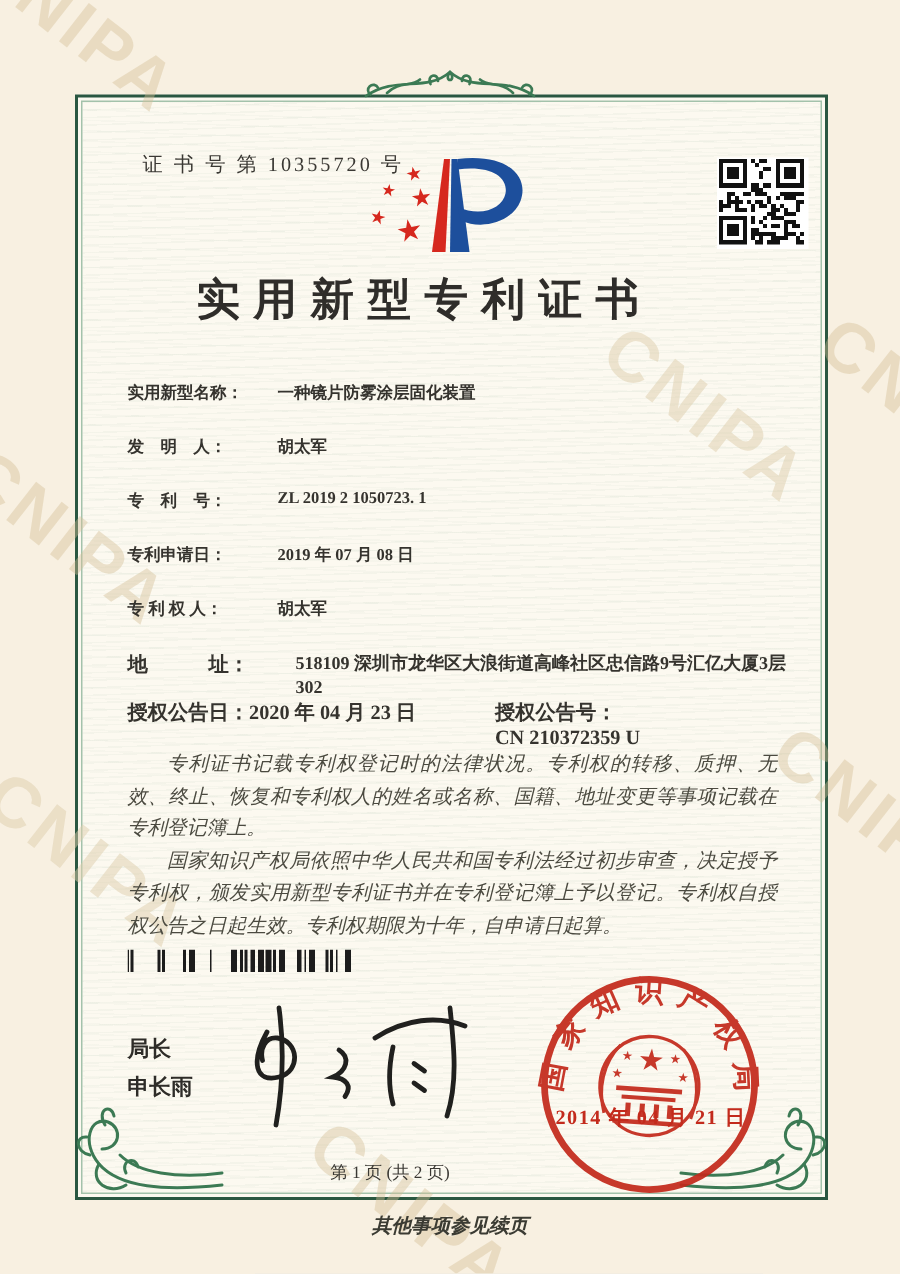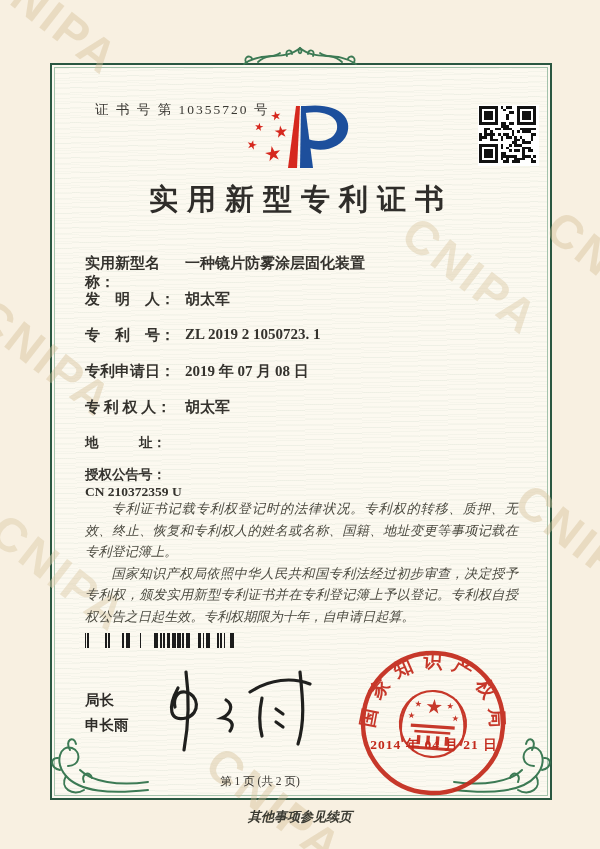--- a/index.html
+++ b/index.html
@@ -23,25 +23,25 @@
 
   .ornament{position:absolute;z-index:4;pointer-events:none;}
 
   .cert-no{position:absolute;left:95px;top:101px;font-size:13.5px;color:#3a3833;
            letter-spacing:2px;z-index:5;}
 
   .logo{position:absolute;left:243px;top:96px;width:115px;height:82px;z-index:5;}
   .qr{position:absolute;left:478px;top:105px;width:59px;height:59px;background:#ffffff;
       padding:1px;z-index:5;}
 
-  .title{position:absolute;left:50px;top:180px;width:502px;text-align:center;
+  .title{position:absolute;left:32px;top:180px;width:502px;text-align:center;
          font-size:29px;font-weight:bold;color:#2f2d2a;letter-spacing:9px;z-index:5;}
 
   .fields{position:absolute;left:85px;top:254px;width:440px;z-index:5;}
-  .frow{display:flex;align-items:flex-start;height:36px;font-size:15px;color:#35332e;font-weight:bold;}
+  .frow{display:flex;align-items:flex-start;height:36px;font-size:11px;color:#35332e;font-weight:bold;}
   .frow .lbl{width:100px;flex-shrink:0;}
   .frow .val{flex:1;}
   .frow.addr{font-size:12px;height:34px;}
   .frow.addr .lbl{font-size:13.5px;width:112px;}
 
   .grant-row{position:absolute;left:85px;top:466px;width:440px;display:flex;
              font-size:13.5px;font-weight:bold;color:#35332e;z-index:5;}
   .grant-row .g-left{width:245px;display:flex;}
   .grant-row .g-right{display:flex;flex-direction:column;}
 
@@ -291,24 +291,29 @@
     <div class="frow">
       <span class="lbl">专利申请日：</span>
       <span class="val">2019 年 07 月 08 日</span>
     </div>
     <div class="frow">
       <span class="lbl">专 利 权 人：</span>
       <span class="val">胡太军</span>
     </div>
     <div class="frow addr">
       <span class="lbl">地　　　址：</span>
+      <span class="val">518109 深圳市龙华区大浪街道高峰社区忠信路9号汇亿大厦3层302</span>
     </div>
   </div>
 
   <div class="grant-row">
+    <div class="g-left">
+      <span>授权公告日：</span>
+      <span>2020 年 04 月 23 日</span>
+    </div>
     <div class="g-right">
       <span>授权公告号：</span>
       <span>CN 210372359 U</span>
     </div>
   </div>
 
   <div class="body-text">
     <p>专利证书记载专利权登记时的法律状况。专利权的转移、质押、无效、终止、恢复和专利权人的姓名或名称、国籍、地址变更等事项记载在专利登记簿上。</p>
     <p>国家知识产权局依照中华人民共和国专利法经过初步审查，决定授予专利权，颁发实用新型专利证书并在专利登记簿上予以登记。专利权自授权公告之日起生效。专利权期限为十年，自申请日起算。</p>
   </div>

